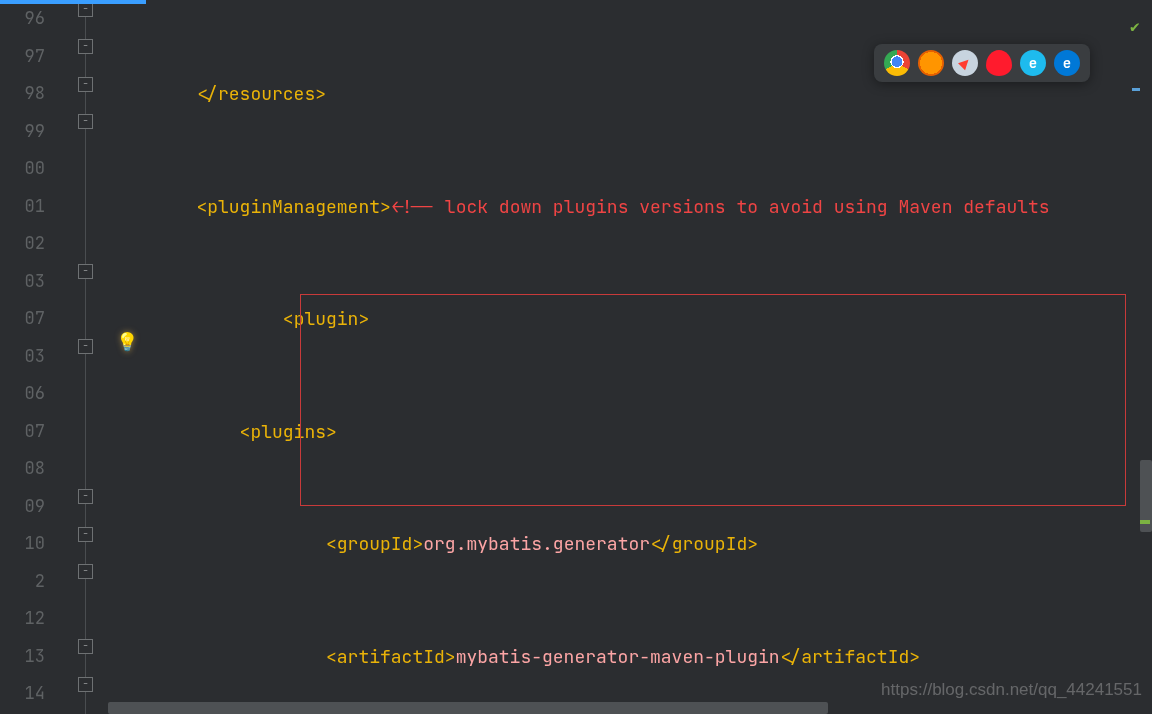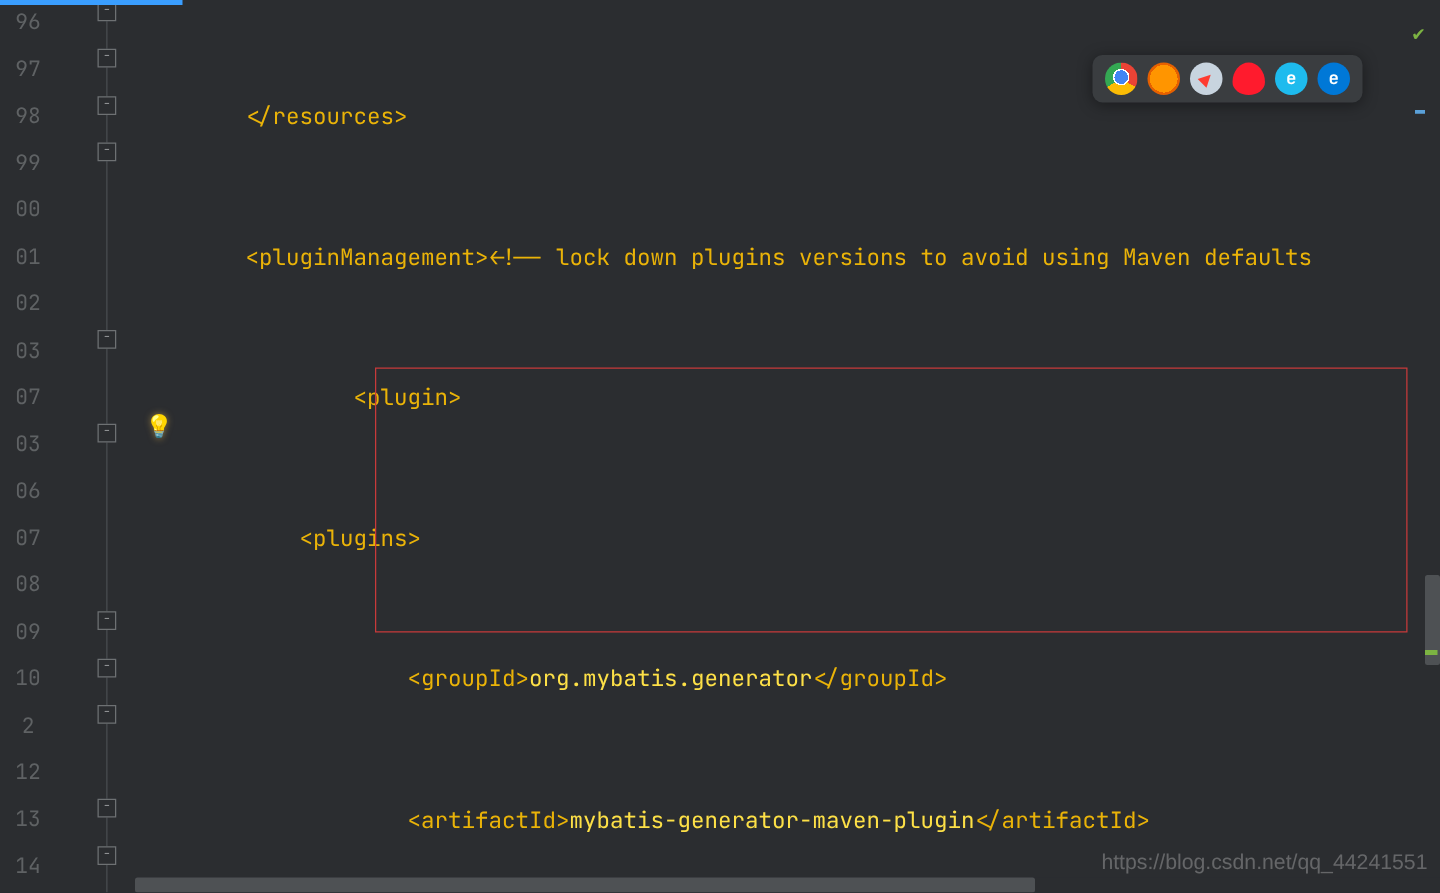--- a/index.html
+++ b/index.html
@@ -22,21 +22,21 @@
     background: #2b2d30;
     flex-shrink: 0;
     position: relative;
   }
   .line-numbers {
     position: absolute;
     left: 0;
     top: 0;
     width: 45px;
     color: #5f6264;
-    text-align: center;
+    text-align: right;
     line-height: 37.5px;
     font-size: 17px;
   }
   .line-numbers div { height: 37.5px; }
   .fold-area {
     position: absolute;
     left: 78px;
     top: 0;
     width: 30px;
   }
@@ -69,22 +69,22 @@
   .code {
     flex: 1;
     line-height: 37.5px;
     white-space: pre;
     position: relative;
     overflow: hidden;
     padding-left: 2px;
   }
   .code-line { height: 37.5px; position: relative; }
   .tag { color: #eab308; }
-  .attr-val { color: #fde047; }
-  .comment { color: #eab308; }
+  .attr-val { color: #fca5a5; }
+  .comment { color: #ef4444; }
   .red-box {
     position: absolute;
     border: 1px solid #c83a3a;
     pointer-events: none;
   }
   .browser-tray {
     position: absolute;
     right: 62px;
     top: 44px;
     background: #3a3d40;

